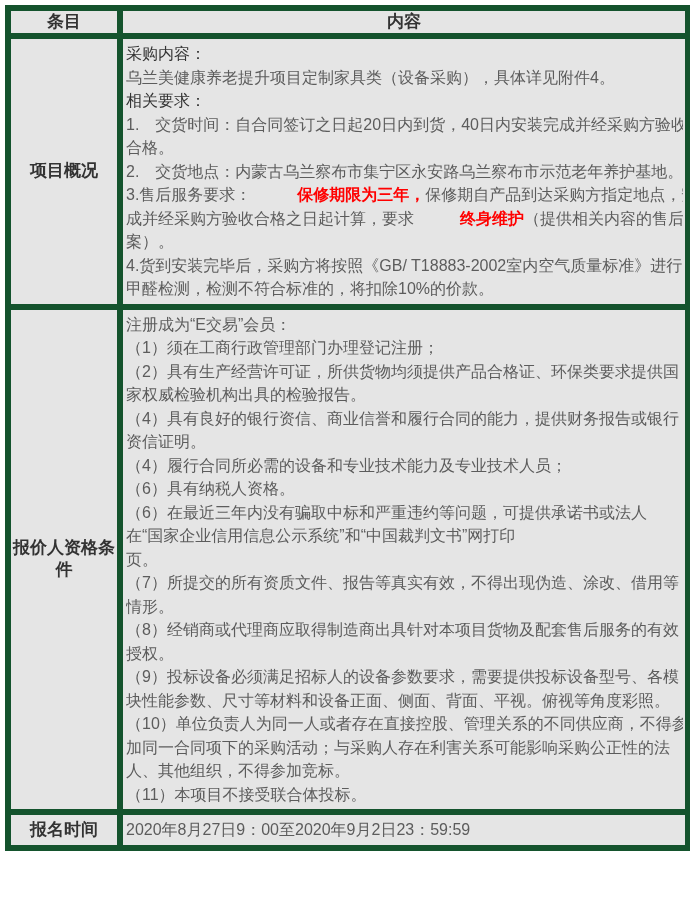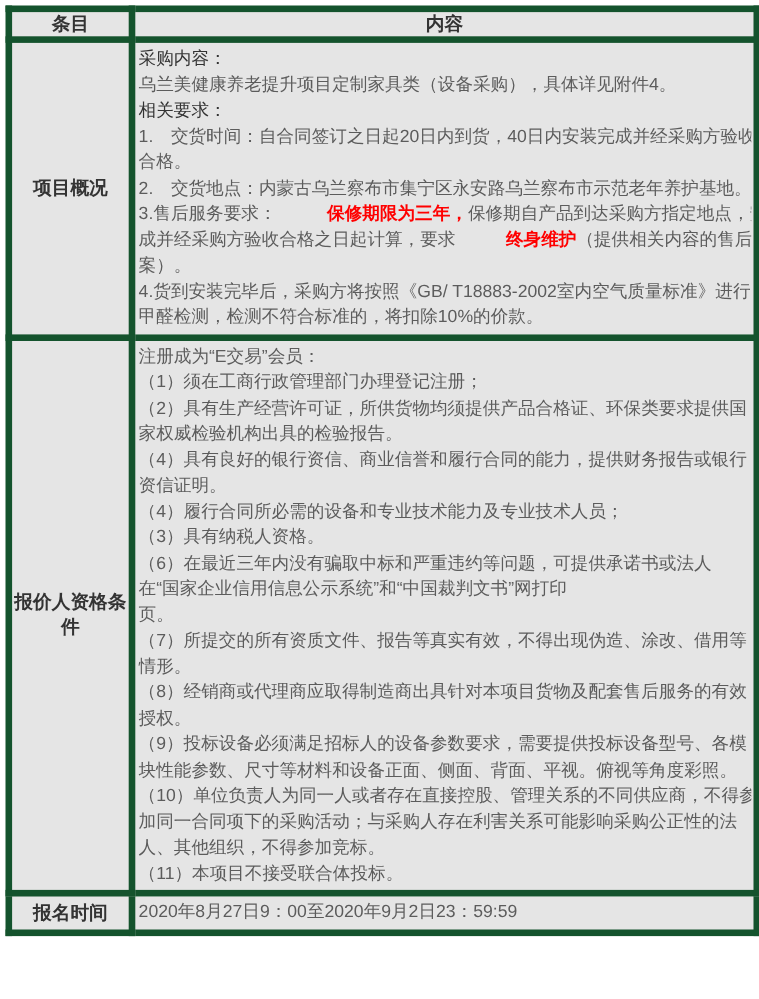--- a/index.html
+++ b/index.html
@@ -108,21 +108,21 @@
         <tr data-name="table-row-bidder-qualification">
           <th class="label-cell" data-name="row-label-bidder-qualification">报价人资格条件</th>
           <td class="content-cell" data-name="row-content-bidder-qualification">
             <div class="line" data-name="content-line"><span data-name="body-text">注册成为“E交易”会员：</span></div>
             <div class="line" data-name="content-line"><span data-name="body-text">（1）须在工商行政管理部门办理登记注册；</span></div>
             <div class="line" data-name="content-line"><span data-name="body-text">（2）具有生产经营许可证，所供货物均须提供产品合格证、环保类要求提供国</span></div>
             <div class="line" data-name="content-line"><span data-name="body-text">家权威检验机构出具的检验报告。</span></div>
             <div class="line" data-name="content-line"><span data-name="body-text">（4）具有良好的银行资信、商业信誉和履行合同的能力，提供财务报告或银行</span></div>
             <div class="line" data-name="content-line"><span data-name="body-text">资信证明。</span></div>
             <div class="line" data-name="content-line"><span data-name="body-text">（4）履行合同所必需的设备和专业技术能力及专业技术人员；</span></div>
-            <div class="line" data-name="content-line"><span data-name="body-text">（3）具有纳税人资格。</span></div>
+            <div class="line" data-name="content-line"><span data-name="body-text">（6）具有纳税人资格。</span></div>
             <div class="line" data-name="content-line"><span data-name="body-text">（6）在最近三年内没有骗取中标和严重违约等问题，可提供承诺书或法人</span></div>
             <div class="line" data-name="content-line"><span data-name="body-text">在“国家企业信用信息公示系统”和“中国裁判文书”网打印</span></div>
             <div class="line" data-name="content-line"><span data-name="body-text">页。</span></div>
             <div class="line" data-name="content-line"><span data-name="body-text">（7）所提交的所有资质文件、报告等真实有效，不得出现伪造、涂改、借用等</span></div>
             <div class="line" data-name="content-line"><span data-name="body-text">情形。</span></div>
             <div class="line" data-name="content-line"><span data-name="body-text">（8）经销商或代理商应取得制造商出具针对本项目货物及配套售后服务的有效</span></div>
             <div class="line" data-name="content-line"><span data-name="body-text">授权。</span></div>
             <div class="line" data-name="content-line"><span data-name="body-text">（9）投标设备必须满足招标人的设备参数要求，需要提供投标设备型号、各模</span></div>
             <div class="line" data-name="content-line"><span data-name="body-text">块性能参数、尺寸等材料和设备正面、侧面、背面、平视。俯视等角度彩照。</span></div>
             <div class="line" data-name="content-line"><span data-name="body-text">（10）单位负责人为同一人或者存在直接控股、管理关系的不同供应商，不得参</span></div>

